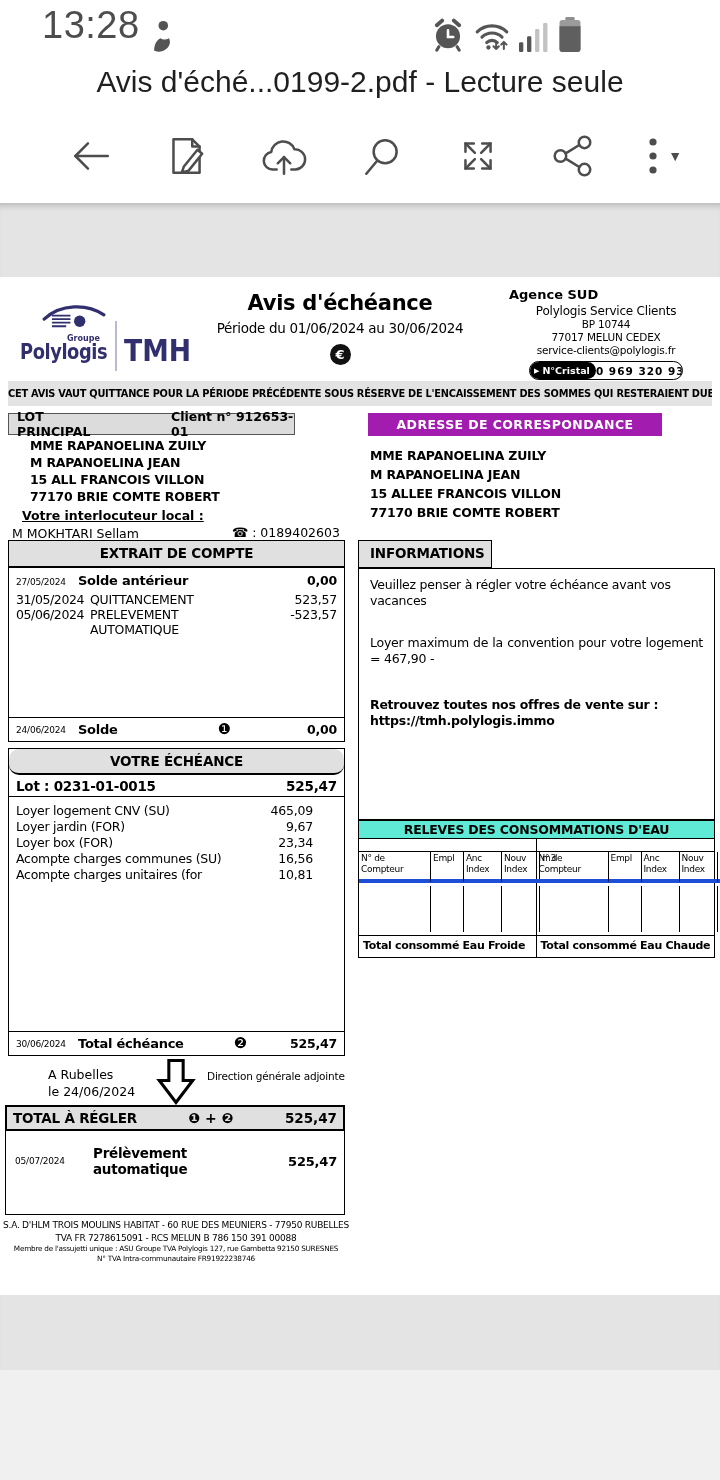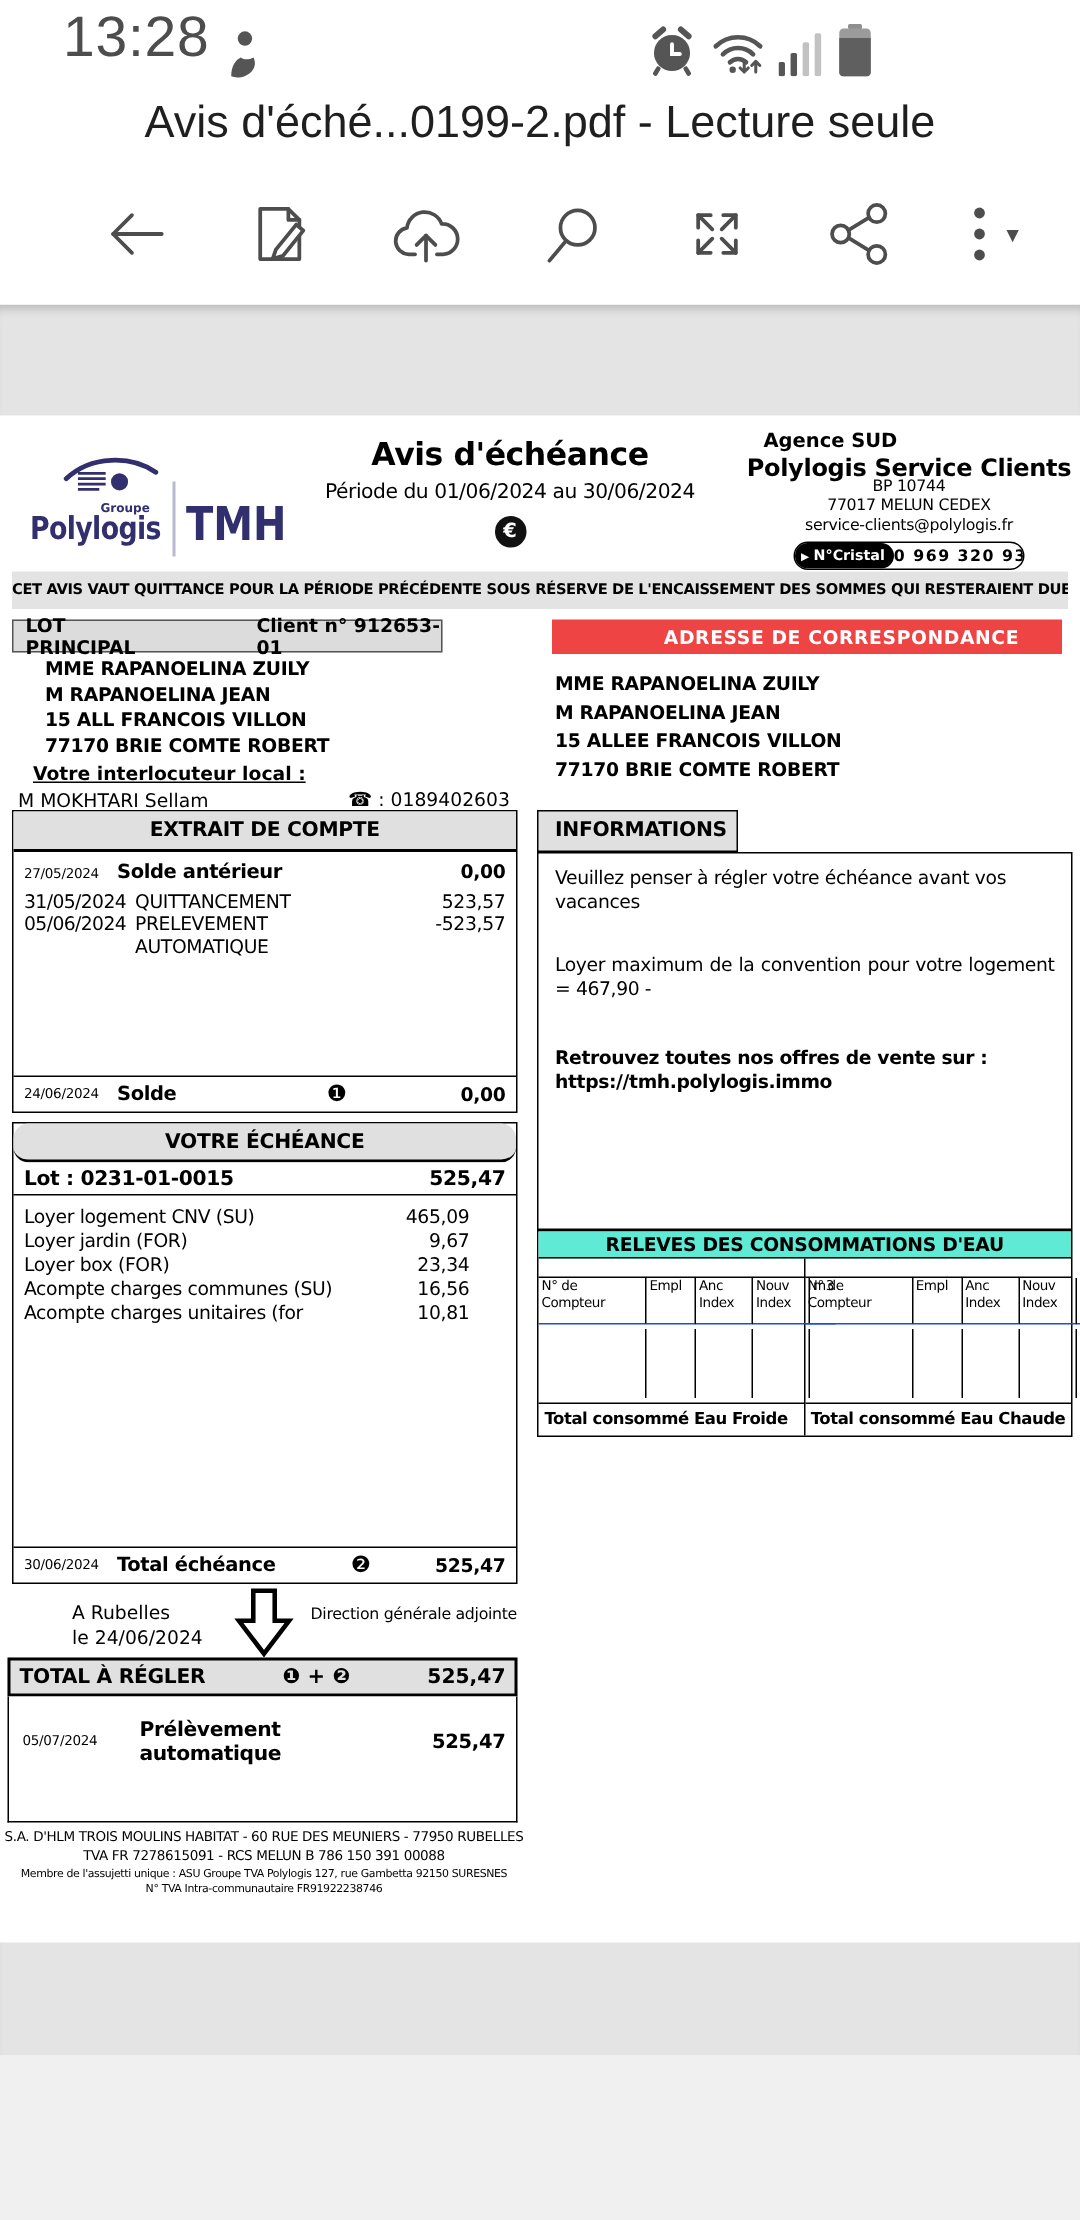--- a/index.html
+++ b/index.html
@@ -44,41 +44,41 @@
   #doc-head{position:absolute;left:200px;top:14px;width:280px;text-align:center;}
   #doc-title{font-size:21px;font-weight:bold;letter-spacing:-0.3px;}
   #doc-period{font-size:13.5px;margin-top:5px;letter-spacing:-0.3px;}
   #euro-badge{display:inline-block;margin-top:8px;width:21px;height:21px;border-radius:50%;
     background:#111;color:#fff;font-size:13px;font-weight:bold;line-height:21px;text-align:center;}
 
   
   #agency{position:absolute;left:495px;top:10px;width:222px;}
   #agency-region{font-size:13px;font-weight:bold;padding-left:14px;}
   .agency-line{text-align:center;font-size:10.5px;letter-spacing:-0.2px;line-height:13px;}
-  .agency-line.first{font-size:16px;font-weight:bold;margin-top:3px;}
+  .agency-line.first{font-size:12px;font-weight:normal;margin-top:3px;}
   #cristal{margin:4px auto 0;width:152px;height:17px;border:1.5px solid #000;border-radius:10px;
     display:flex;align-items:center;overflow:hidden;}
   #cristal-pill{background:#000;color:#fff;height:17px;border-radius:0 9px 9px 0;
     display:flex;align-items:center;padding:0 6px 0 4px;gap:3px;flex:none;}
   #cristal-play{font-size:7px;}
   #cristal-label{font-size:9.5px;font-weight:bold;white-space:nowrap;}
   #cristal-number{flex:1;text-align:center;font-size:10.5px;font-weight:bold;letter-spacing:1px;white-space:nowrap;}
   #cristal-note{width:152px;margin:1px auto 0;text-align:right;font-size:6.5px;font-weight:bold;letter-spacing:0.3px;}
 
   
   #notice{position:absolute;left:8px;top:104px;width:704px;height:25px;background:#e3e3e3;
     font-size:9.8px;font-weight:bold;letter-spacing:-0.25px;line-height:25px;text-align:center;white-space:nowrap;overflow:hidden;}
 
   
   #lot-bar{position:absolute;left:8px;top:136px;width:287px;height:22px;background:#dcdcdc;border:1px solid #555;
     display:flex;align-items:center;font-size:12.5px;font-weight:bold;box-sizing:border-box;}
   #lot-label{padding-left:8px;}
   #lot-client{margin-left:62px;}
-  #addr-bar{position:absolute;left:368px;top:136px;width:294px;height:23px;background:#ef4444;color:#fff;
-    font-size:12.5px;font-weight:bold;text-align:center;line-height:23px;letter-spacing:0.4px;padding-left:46px;}
+  #addr-bar{position:absolute;left:368px;top:136px;width:294px;height:23px;background:#a21caf;color:#fff;
+    font-size:12.5px;font-weight:bold;text-align:center;line-height:23px;letter-spacing:0.4px;}
 
   .addr{font-size:12.5px;font-weight:bold;letter-spacing:-0.2px;}
   #main-addr{position:absolute;left:30px;top:160px;line-height:17px;}
   #corr-addr{position:absolute;left:370px;top:169px;line-height:19px;}
 
   #contact-label{position:absolute;left:22px;top:231px;font-size:12.5px;font-weight:bold;text-decoration:underline;}
   #contact-name{position:absolute;left:12px;top:249px;font-size:12.5px;}
   #contact-phone{position:absolute;left:232px;top:248px;font-size:12.5px;}
   #phone-icon{font-size:13px;}
 
@@ -128,21 +128,21 @@
   #water{left:358px;top:543px;width:357px;height:138px;}
   #water-title{height:17px;line-height:17px;background:#5eead4;border-bottom:1.5px solid #000;
     font-weight:bold;font-size:12.5px;text-align:center;letter-spacing:-0.2px;}
   #water-strip{display:flex;height:13px;flex:none;}
   .w-strip-cell{flex:1;border-bottom:1px solid #000;}
   .w-strip-cell.l{border-right:1.5px solid #000;}
   #water-halves{display:flex;flex:1;}
   .w-half{width:50%;display:flex;flex-direction:column;box-sizing:border-box;}
   .w-half.l{border-right:1.5px solid #000;}
   .w-grid{display:grid;grid-template-columns:72px 33px 38px 38px 1fr;flex:1;}
-  .w-h{font-size:9px;line-height:10.5px;padding:1px 1px 0 2px;border-right:1px solid #000;border-bottom:1px solid #1d4ed8;height:31px;box-sizing:border-box;letter-spacing:-0.3px;}
+  .w-h{font-size:9px;line-height:10.5px;padding:1px 1px 0 2px;border-right:1px solid #000;border-bottom:4px solid #1d4ed8;height:31px;box-sizing:border-box;letter-spacing:-0.3px;}
   .w-h.last,.w-b.last{border-right:none;}
   .w-b{border-right:1px solid #000;height:46px;}
   .w-total{border-top:1.5px solid #000;height:21px;line-height:20px;font-weight:bold;font-size:11px;
     padding-left:4px;letter-spacing:-0.3px;flex:none;}
 
   
   #sig-place{position:absolute;left:48px;top:789px;font-size:12.5px;line-height:17px;}
   #sig-arrow{position:absolute;left:155px;top:781px;}
   #sig-role{position:absolute;left:207px;top:793px;font-size:10.5px;letter-spacing:-0.2px;}
 

